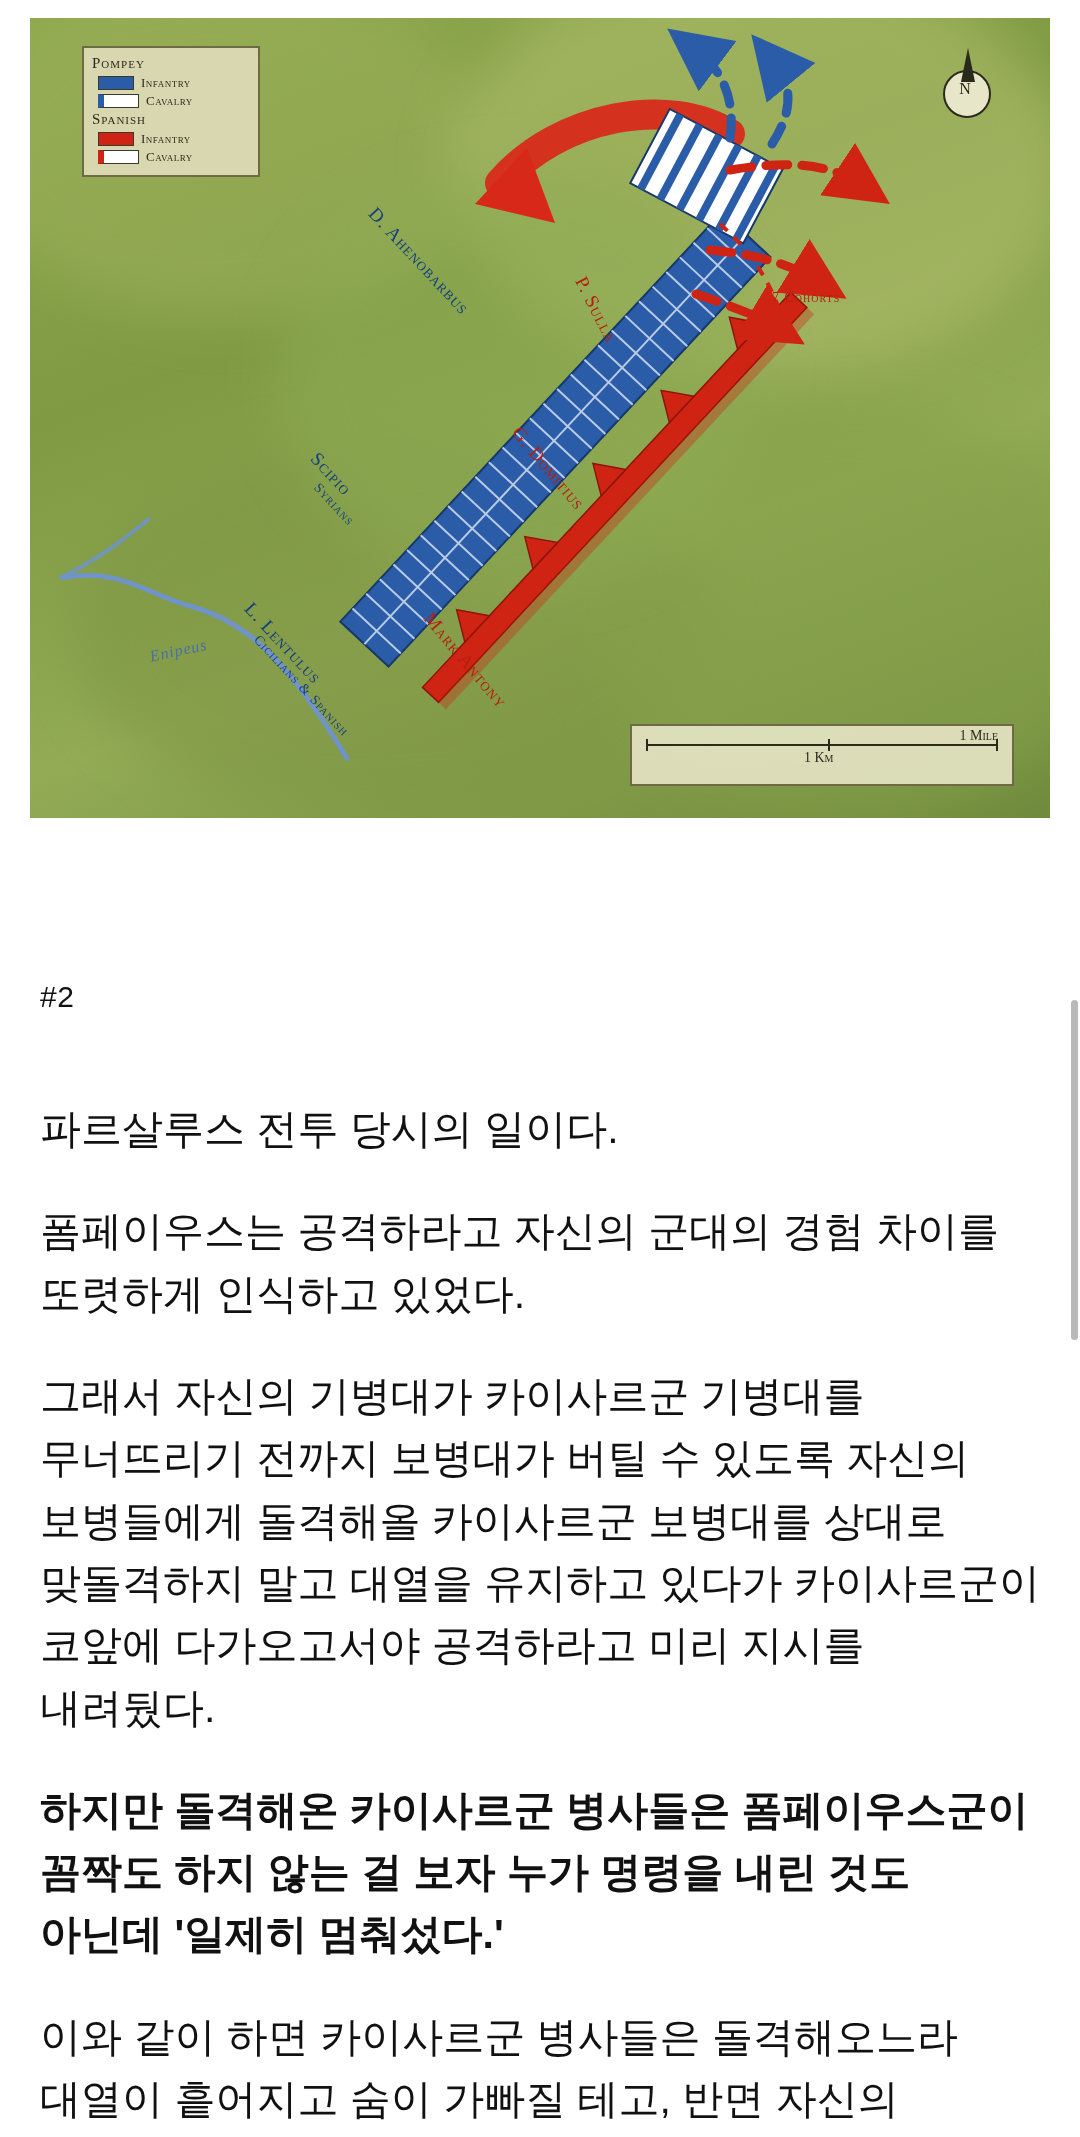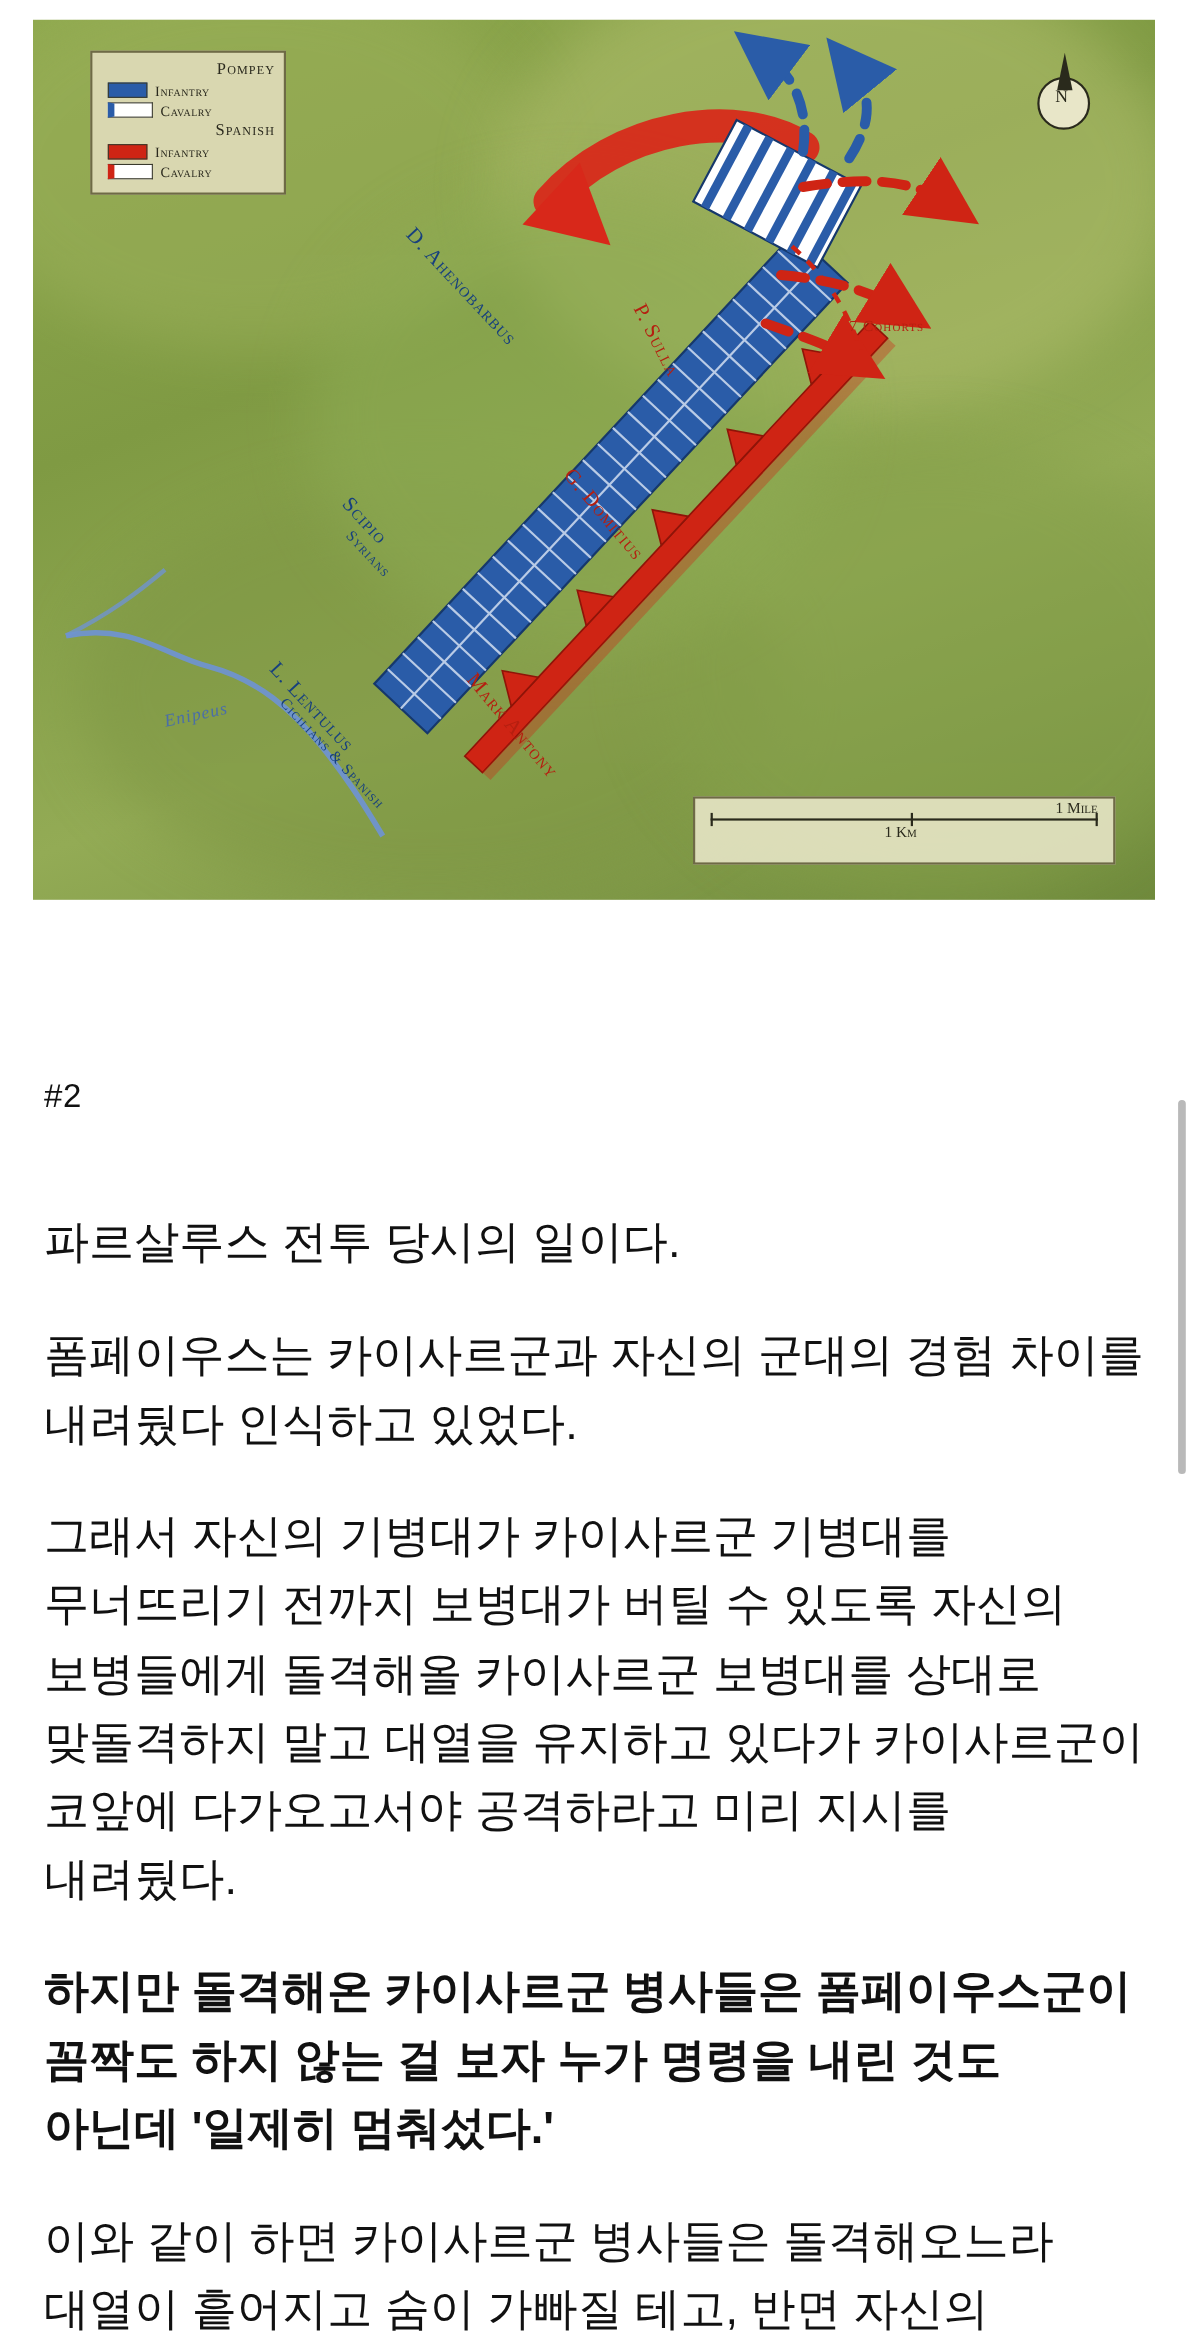--- a/index.html
+++ b/index.html
@@ -56,29 +56,30 @@
     left: 52px;
     top: 28px;
     width: 178px;
     background: #d9d7b0;
     border: 2px solid #6e6a46;
     padding: 6px 8px 8px 8px;
     box-sizing: border-box;
     font-family: "Liberation Serif", serif;
   }
   .legend .lg-title {
-    text-align: right;
+    text-align: left;
     font-variant: small-caps;
     font-size: 15px;
     letter-spacing: 1px;
     color: #2b2a1e;
     margin: 1px 0 3px 0;
   }
   .legend .lg-row {
     display: flex;
+    align-items: center;
     gap: 7px;
     margin: 2px 0 2px 6px;
   }
   .legend .sw {
     width: 34px;
     height: 12px;
     border: 1px solid #3a3a2c;
     flex: 0 0 auto;
   }
   .legend .sw.blue { background: #2a5ca8; }
@@ -362,21 +363,21 @@
     <div class="map-label lbl-red" style="left:494px;top:404px;transform:rotate(50deg);transform-origin:left top;">G. Domitius</div>
     <div class="map-label lbl-red" style="left:406px;top:590px;transform:rotate(50deg);transform-origin:left top;">Mark Antony</div>
     <div class="map-label lbl-red lbl-sm" style="left:742px;top:272px;">7 Cohorts</div>
     <div class="map-label lbl-river" style="left:118px;top:630px;transform:rotate(-12deg);transform-origin:left top;">Enipeus</div>
   </div>
 
   <div class="content">
     <div class="post-num">#2</div>
 
     <p class="para">파르살루스 전투 당시의 일이다.</p>
-    <p class="para">폼페이우스는 카이사르군과 자신의 군대의 경험 차이를 내려뒀다 인식하고 있었다.</p>
+    <p class="para">폼페이우스는 공격하라고 자신의 군대의 경험 차이를 또렷하게 인식하고 있었다.</p>
     <p class="para">그래서 자신의 기병대가 카이사르군 기병대를 무너뜨리기 전까지 보병대가 버틸 수 있도록 자신의 보병들에게
  돌격해올 카이사르군 보병대를 상대로 맞돌격하지 말고 대열을 유지하고 있다가 카이사르군이 코앞에 다가오고서야 공격하라고 미리 지시를 내려뒀다.</p>
     <p class="para bold">하지만 돌격해온 카이사르군 병사들은 폼페이우스군이 꼼짝도 하지 않는 걸 보자 누가 명령을 내린 것도 아닌데 '일제히 멈춰섰다.'</p>
     <p class="para">이와 같이 하면 카이사르군 병사들은 돌격해오느라 대열이 흩어지고 숨이 가빠질 테고, 반면 자신의 병사들은 팔팔하고 대열도 유지한 채로 카이사르군을 요격할 수 있으리라고 본 것이었다.</p>
   </div>
 
   <div class="scrollbar"></div>
 </div>
 
 </body></html>

